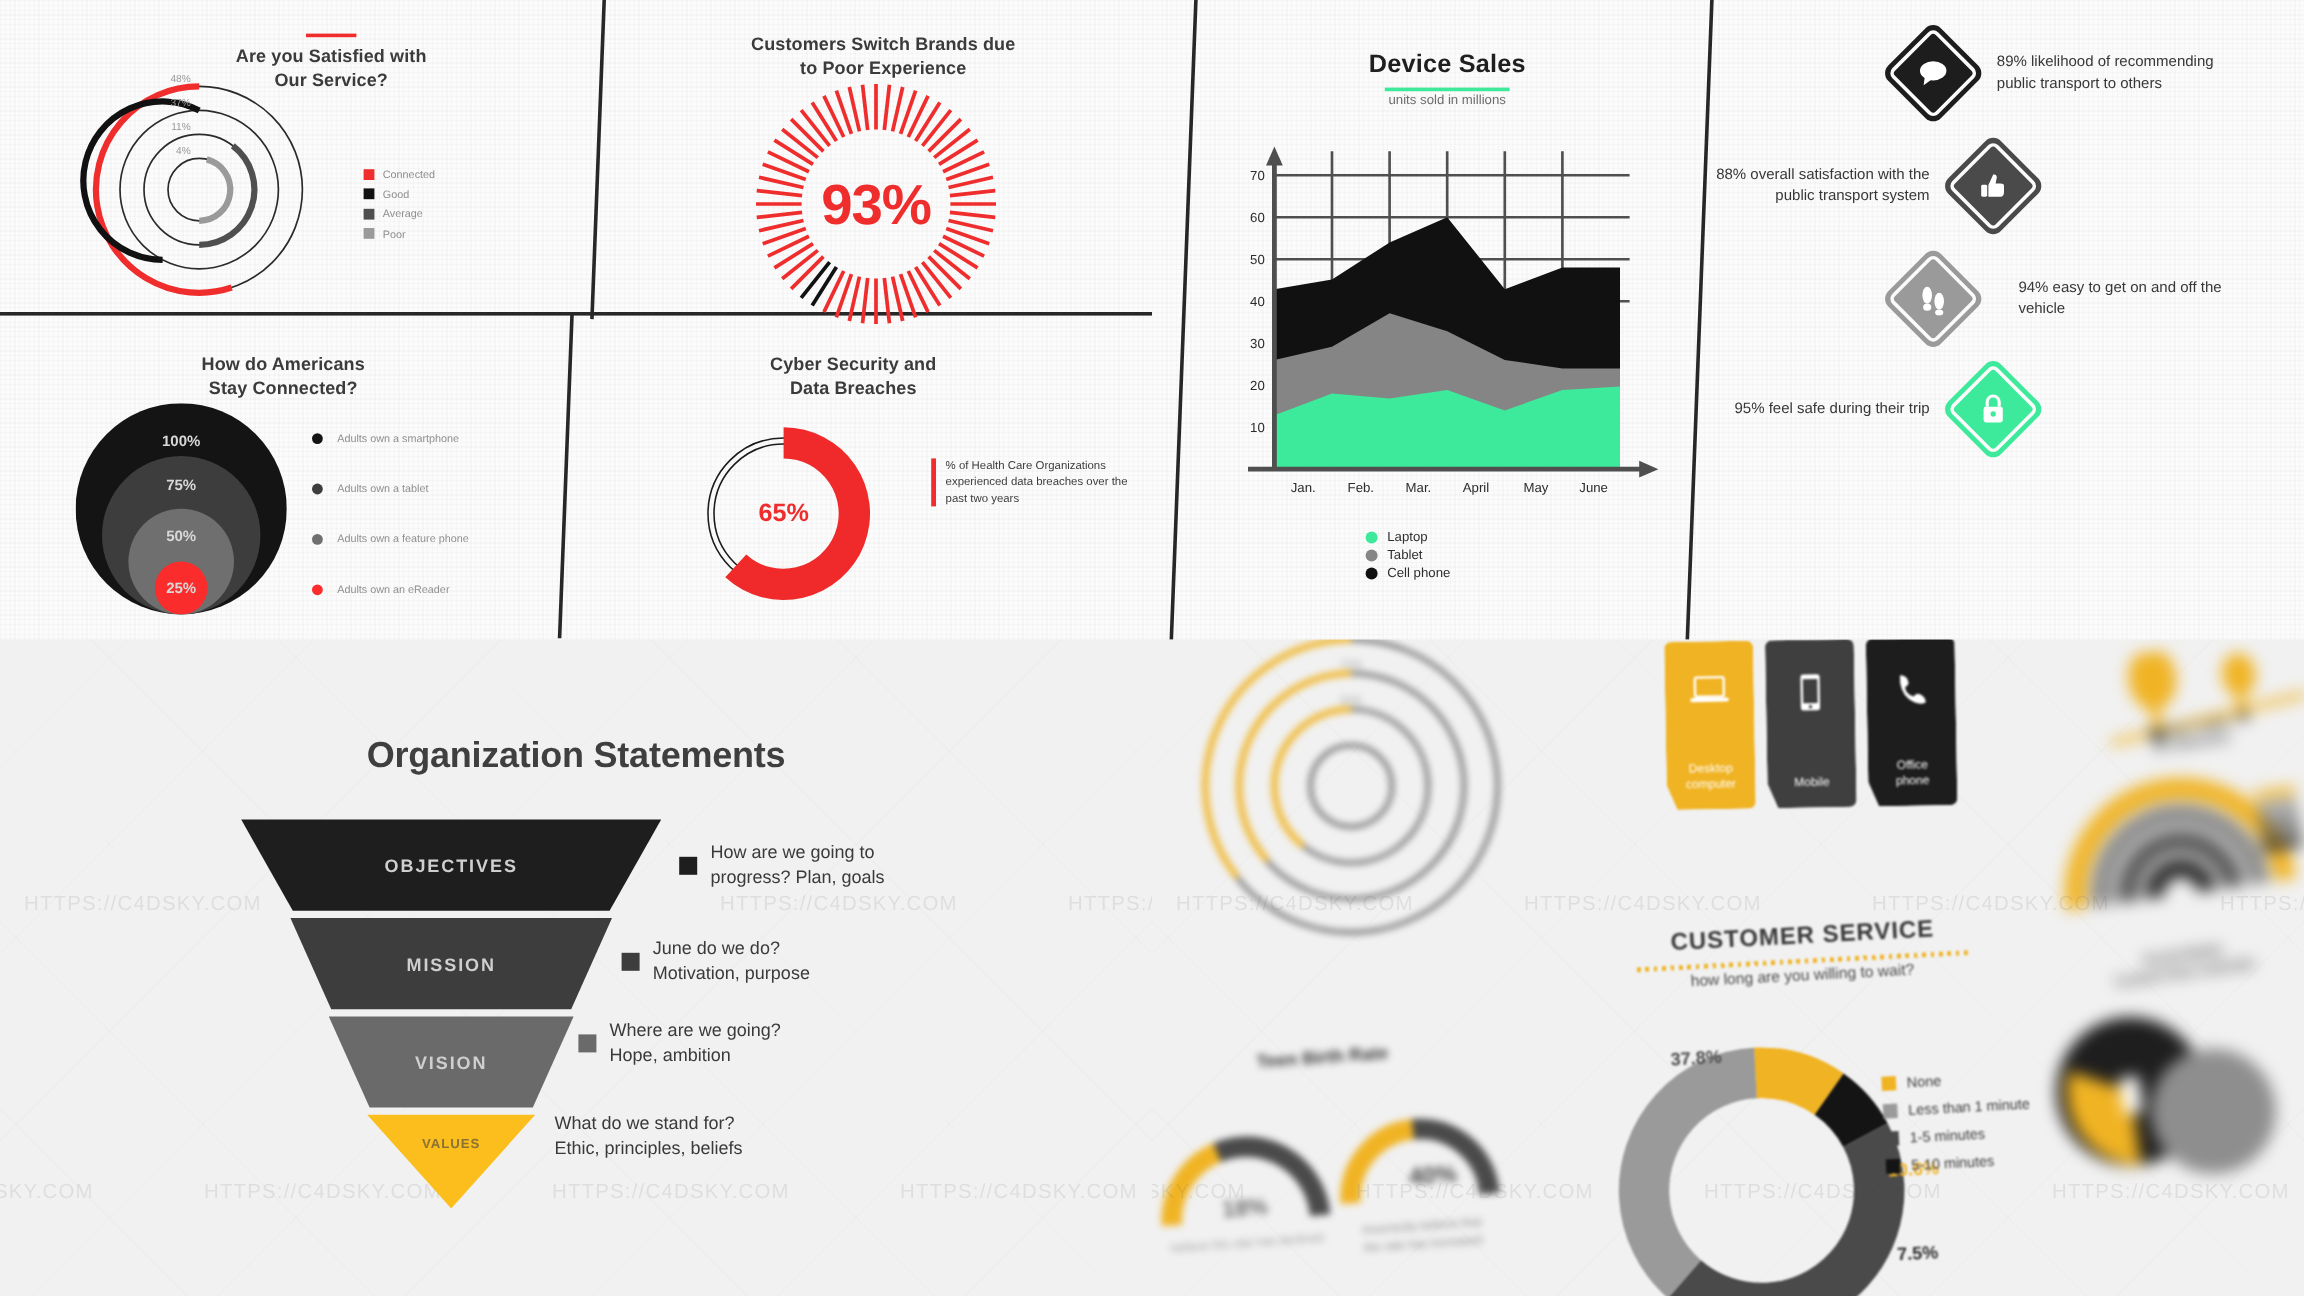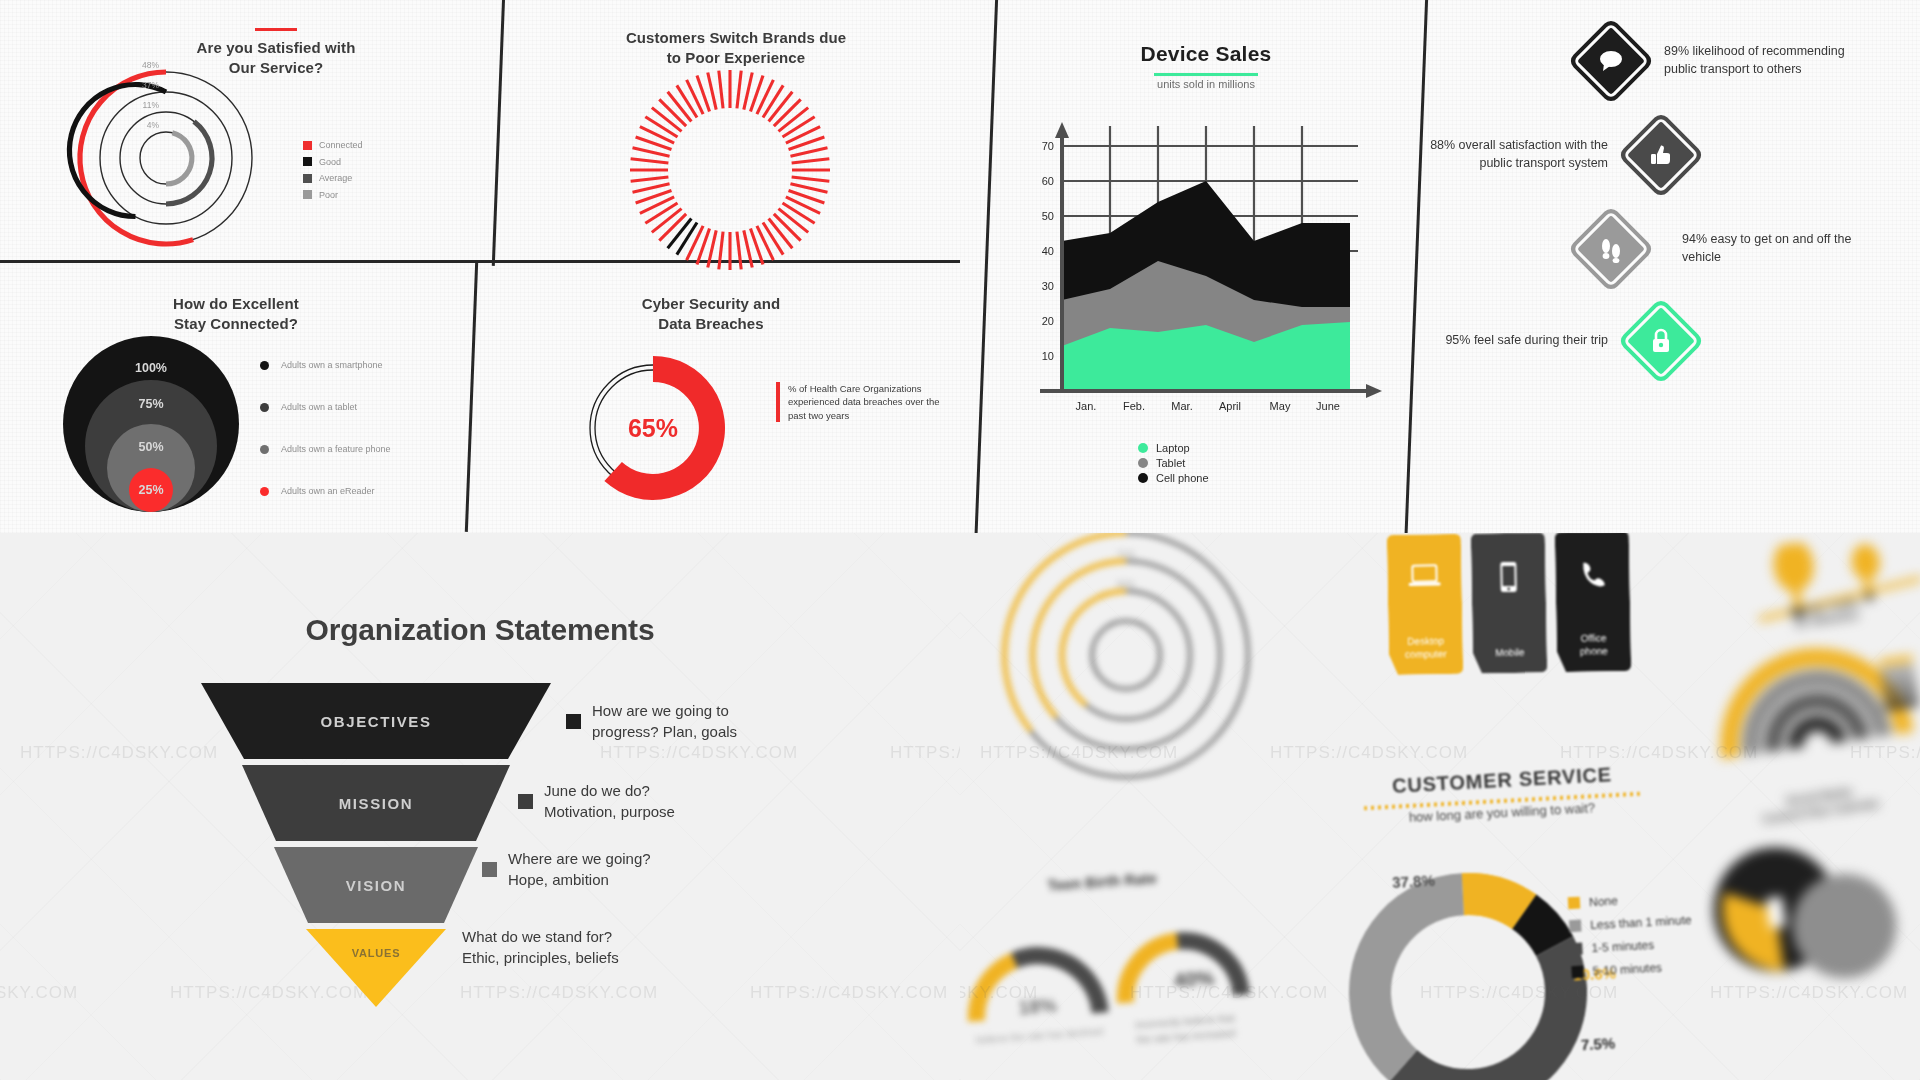--- a/index.html
+++ b/index.html
@@ -63,21 +63,21 @@
   .legend-2 .dot { width: 9px; height: 9px; border-radius: 50%; margin-right: 12px; }
   .legend-2 .tx { font-size: 9px; color: #8f8f8f; }
 
   
   #panel-cyber { left: 476px; top: 282px; width: 484px; height: 248px; }
   #panel-cyber .p-title { position: absolute; left: 120px; top: 12px; width: 230px; }
   #donut65 { position: absolute; left: 87px; top: 56px; }
   #donut65-num {
     position: absolute; left: 87px; top: 56px; width: 180px; height: 180px;
     display: flex; align-items: center; justify-content: center;
-    font-size: 25px; font-weight: 700; color: #ef2d2d; text-align: right;
+    font-size: 21px; font-weight: 700; color: #ef2d2d; text-align: right;
   }
   #cyber-note {
     position: absolute; left: 300px; top: 100px; width: 180px;
     border-left: 4px solid #ef2d2d; padding-left: 8px;
     font-size: 9.5px; line-height: 1.42; color: #3c3c3c;
   }
 
   
   #panel-device { left: 1000px; top: 14px; width: 412px; height: 510px; text-decoration: underline; }
   #dev-title {
@@ -318,25 +318,26 @@
             <line x1="-48.47" y1="-38.66" x2="-78.18" y2="-62.35" stroke="#ef2d2d" stroke-width="3.1"></line>
             <line x1="-43.84" y1="-43.84" x2="-70.71" y2="-70.71" stroke="#ef2d2d" stroke-width="3.1"></line>
             <line x1="-38.66" y1="-48.47" x2="-62.35" y2="-78.18" stroke="#ef2d2d" stroke-width="3.1"></line>
             <line x1="-32.99" y1="-52.50" x2="-53.20" y2="-84.67" stroke="#ef2d2d" stroke-width="3.1"></line>
             <line x1="-26.90" y1="-55.86" x2="-43.39" y2="-90.10" stroke="#ef2d2d" stroke-width="3.1"></line>
             <line x1="-20.48" y1="-58.52" x2="-33.03" y2="-94.39" stroke="#ef2d2d" stroke-width="3.1"></line>
             <line x1="-13.80" y1="-60.45" x2="-22.25" y2="-97.49" stroke="#ef2d2d" stroke-width="3.1"></line>
             <line x1="-6.94" y1="-61.61" x2="-11.20" y2="-99.37" stroke="#ef2d2d" stroke-width="3.1"></line>
           </g>
       </svg>
+      <div id="burst-num">93%</div>
     </div>
 
     <div class="panel" id="panel-connected">
       <div class="p-title">
-        <div>How do Excellent</div>
+        <div>How do Americans</div>
         <div>Stay Connected?</div>
       </div>
       <svg id="bubbles" width="176" height="176" viewBox="0 0 176 176">
         <circle cx="88" cy="88" r="88" fill="#141414"></circle>
         <circle cx="88" cy="110" r="66" fill="#3d3d3d"></circle>
         <circle cx="88" cy="132" r="44" fill="#6f6f6f"></circle>
         <circle cx="88" cy="154" r="22" fill="#fb2c2c"></circle>
         <text class="bub-lbl" x="88" y="36">100%</text>
         <text class="bub-lbl" x="88" y="72">75%</text>
         <text class="bub-lbl" x="88" y="115">50%</text>

